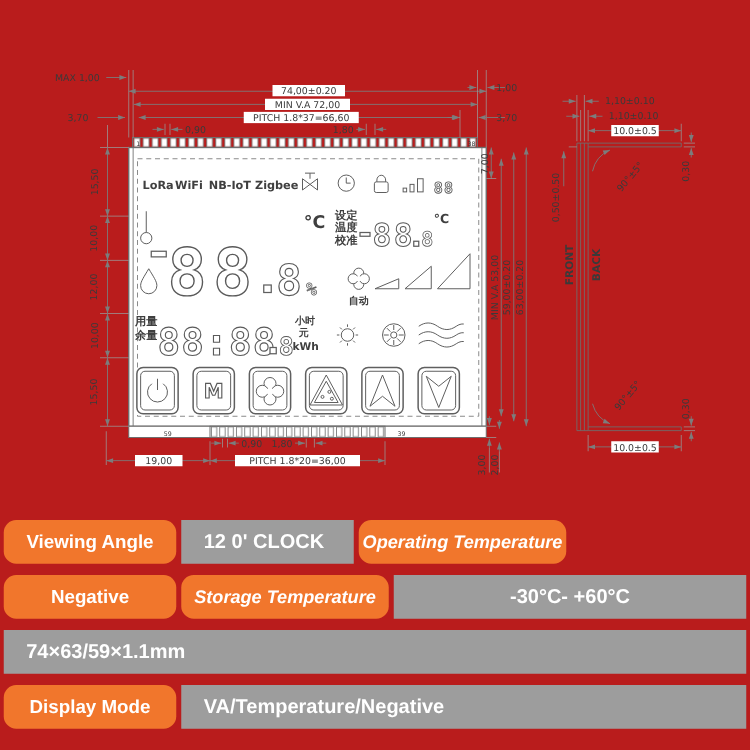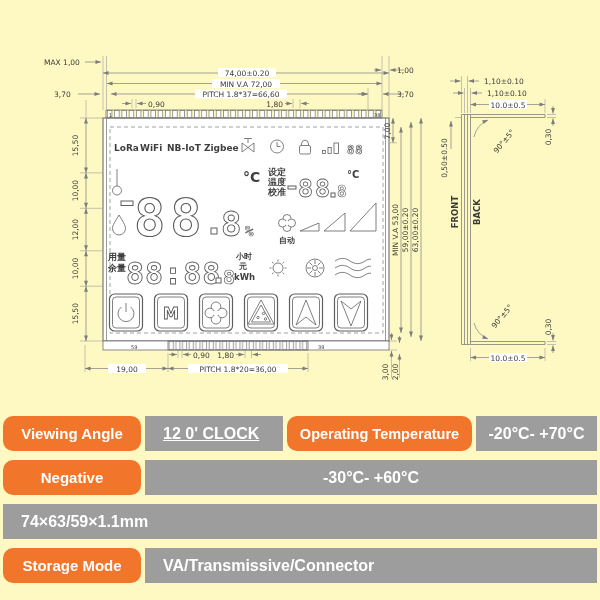--- a/index.html
+++ b/index.html
@@ -1,17 +1,17 @@
 <!DOCTYPE html>
 <html><head>
 <meta charset="utf-8">
 <style>
   html,body{margin:0;padding:0;background:#fff;}
   body{width:600px;height:600px;font-family:"Liberation Sans",sans-serif;overflow:hidden;}
-  .page{width:600px;height:600px;background:#fef9c3;position:relative;}
+  .page{width:600px;height:600px;background:#b91c1c;position:relative;}
   svg{display:block;}
   svg text{font-family:"DejaVu Sans",sans-serif;}
   .dtxt{font-size:7.5px;fill:#3a3a3a;}
   .dtxt-sm{font-size:5px;fill:#3a3a3a;}
   .dim{stroke:#7c7c7c;stroke-width:0.7;fill:none;}
   .ext{stroke:#9a9a9a;stroke-width:0.6;fill:none;}
   .gl{stroke:#6e6e6e;stroke-width:1.1;fill:#fff;}
   .gl2{stroke:#6e6e6e;stroke-width:0.7;fill:none;}
   .va{stroke:#8a8a8a;stroke-width:0.8;fill:none;stroke-dasharray:4 3;}
   .seg{stroke:#5f5f5f;stroke-width:1;fill:#fff;}
@@ -21,24 +21,24 @@
   .lbl{fill:#3f3f3f;font-weight:bold;}
   .btn{stroke:#5f5f5f;stroke-width:1.2;fill:#fff;}
   .btn2{stroke:#5f5f5f;stroke-width:0.8;fill:none;}
   .wbg{fill:#fff;}
   
   .spec-table{padding:9px 3px 0 3px;}
   .spec-row{display:flex;gap:4px;height:35px;margin-bottom:9px;}
   .pill{background:#F1762C;border-radius:10px;color:#fff;font-weight:bold;
         font-size:15px;display:flex;align-items:center;justify-content:center;}
   .pill.c1{width:138px;}
-  .pill.c2{width:185px;font-size:14.5px;}
+  .pill.c2{width:166px;font-size:14.5px;font-style:italic;}
   .val{background:#9D9D9D;color:#fff;font-weight:bold;font-size:16px;
        display:flex;align-items:center;}
-  .val.c1{width:138px;padding-left:18px;box-sizing:border-box;text-decoration:underline;}
+  .val.c1{width:138px;padding-left:18px;box-sizing:border-box;}
   .val.c2{flex:1;justify-content:center;}
   .val.wide{flex:1;padding-left:18px;box-sizing:border-box;text-align:right;}
 </style>
 </head>
 <body>
 
 <div class="page">
 
 <svg width="600" height="407" viewBox="0 0 600 407">
   <defs>
@@ -390,28 +390,28 @@
     <rect class="wbg" x="489" y="353" width="38" height="9"></rect>
     <text class="dtxt" x="508" y="360.5" text-anchor="middle">10.0±0.5</text>
   </g>
 </svg>
 
 <div class="spec-table">
   <div class="spec-row">
     <div class="pill c1">Viewing Angle</div>
     <div class="val c1">12 0' CLOCK</div>
     <div class="pill c2">Operating Temperature</div>
-    <div class="val c2">-20°C- +70°C</div>
   </div>
   <div class="spec-row">
     <div class="pill c1">Negative</div>
+    <div class="pill c2">Storage Temperature</div>
     <div class="val c2">-30°C- +60°C</div>
   </div>
   <div class="spec-row">
     <div class="val wide">74×63/59×1.1mm</div>
   </div>
   <div class="spec-row">
-    <div class="pill c1">Storage Mode</div>
-    <div class="val wide">VA/Transmissive/Connector</div>
+    <div class="pill c1">Display Mode</div>
+    <div class="val wide">VA/Temperature/Negative</div>
   </div>
 </div>
 
 </div>
 
 </body></html>

